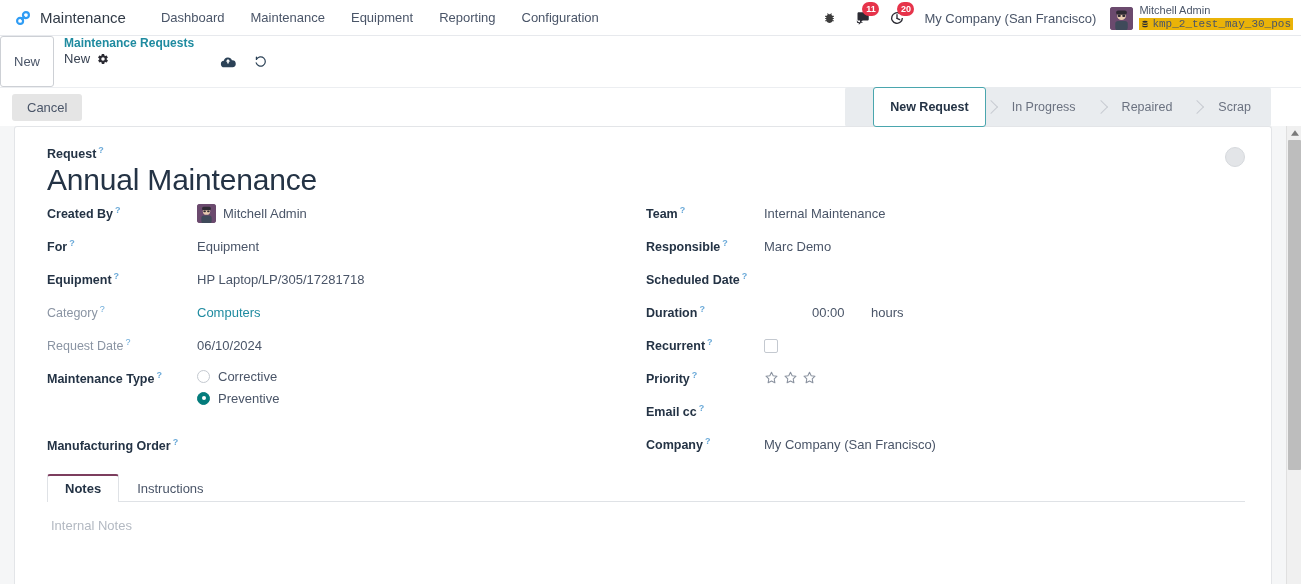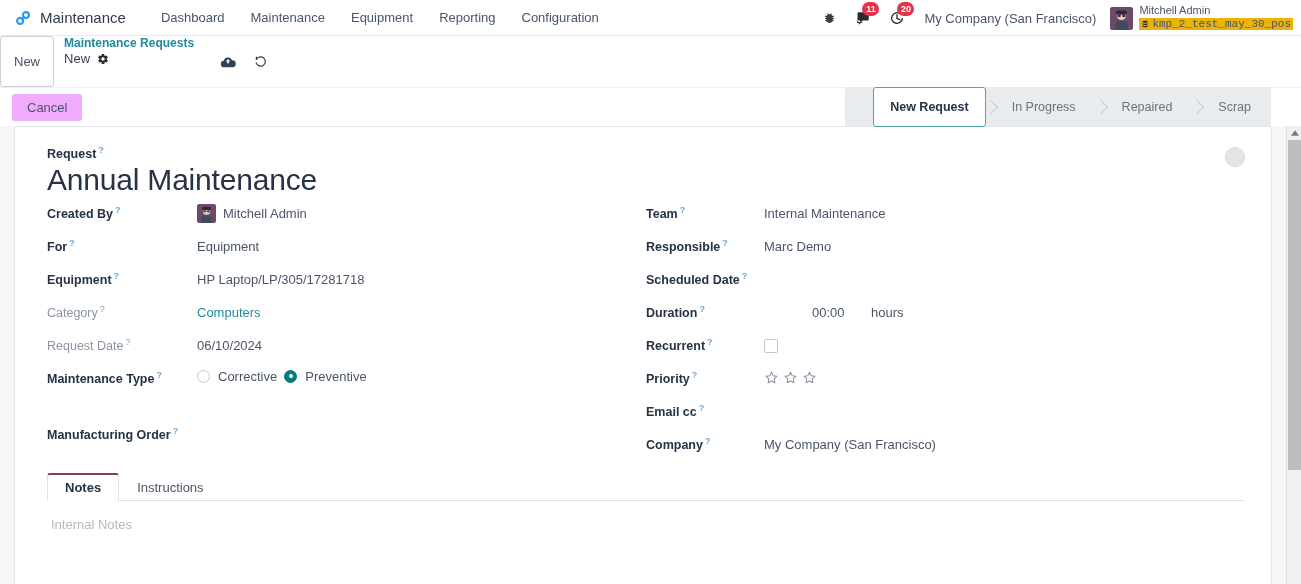--- a/index.html
+++ b/index.html
@@ -146,21 +146,21 @@
   .cp-bottom {
     height: 38px;
     background: #ffffff;
     display: flex;
     align-items: center;
     justify-content: space-between;
     padding: 0 12px 0 12px;
     position: relative;
   }
   .btn-cancel {
-    background: #f0abfc;
+    background: #e5e5e5;
     border: 1px solid transparent;
     color: #4a5568;
     font-size: 13px;
     padding: 5px 14px;
     border-radius: 3px;
     cursor: pointer;
     font-family: "Liberation Sans", sans-serif;
   }
   .statusbar {
     display: flex;
@@ -280,21 +280,21 @@
     border-radius: 3px;
     background: #6b4a6e;
     overflow: hidden;
     flex: none;
     display:flex; align-items:flex-end; justify-content:center;
   }
 
   .col-right .flabel { width: 118px; }
 
   
-  .radio-group { display: flex; flex-direction: row; gap: 7px; padding-top: 6px; }
+  .radio-group { display: flex; flex-direction: column; gap: 7px; padding-top: 6px; }
   .radio-row { display: flex; align-items: center; gap: 8px; cursor: pointer; }
   .radio-dot {
     width: 13px; height: 13px;
     border-radius: 50%;
     border: 1px solid #c4c9d0;
     background: #fff;
     flex: none;
     position: relative;
   }
   .radio-dot.on { border-color: #047c7c; background: #047c7c; }

